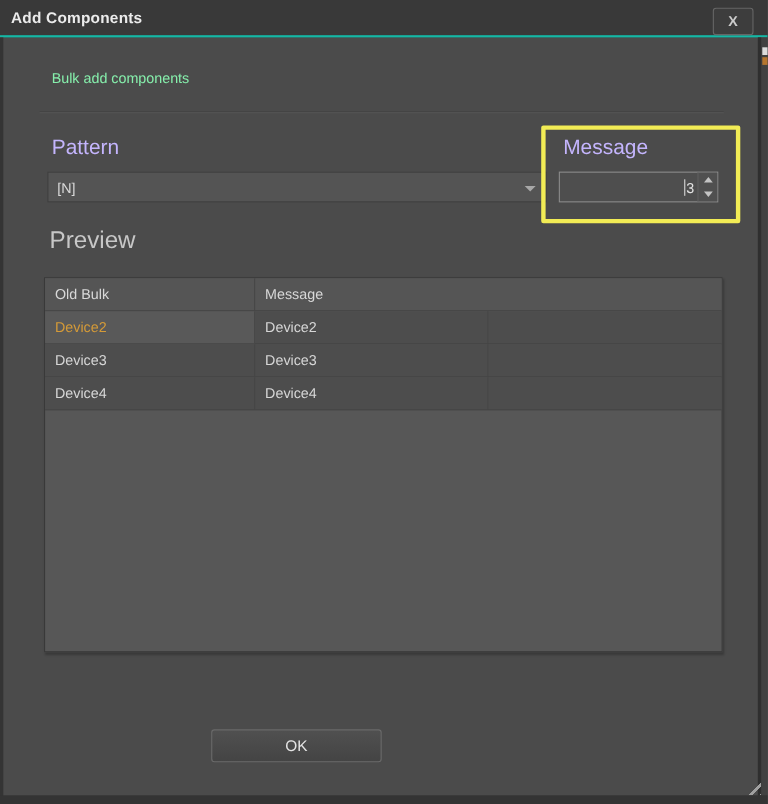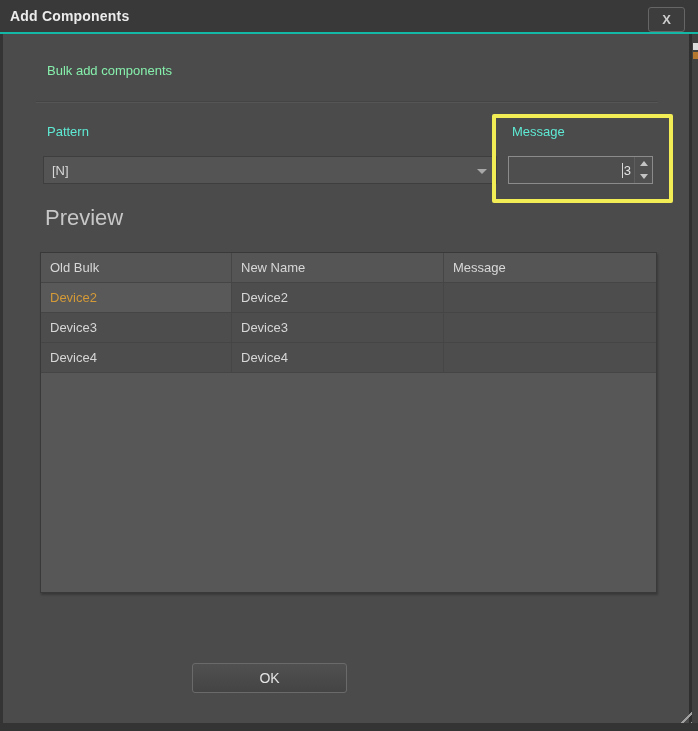--- a/index.html
+++ b/index.html
@@ -32,21 +32,21 @@
   .resize-grip {
     position:absolute; right:6px; bottom:8px; width:18px; height:16px;
     background:repeating-linear-gradient(135deg, transparent 0 2px, #a0a0a0 2px 4px, transparent 4px 7px);
     clip-path:polygon(100% 0, 100% 100%, 0 100%);
     cursor:nwse-resize;
   }
   
   .bulk-label { position:absolute; left:47px; top:63px; font-size:13px; color:#86efac; }
   .separator  { position:absolute; left:36px; top:101px; width:622px; height:2px;
                 border-top:1px solid #444444; border-bottom:1px solid #555555; }
-  .field-label { position:absolute; font-size:13px; color:#5eead4; }
+  .field-label { position:absolute; font-size:19px; color:#c4b5fd; }
   .pattern-label  { left:47px;  top:124px; }
   .quantity-label { left:512px; top:124px; }
 
   .dropdown {
     position:absolute; left:43px; top:156px; width:454px; height:28px;
     background:#545454; border:1px solid #3e3e3e;
     display:flex; align-items:center; padding:0 8px;
     font-size:13px; color:#d8d8d8; cursor:pointer;
   }
   .dropdown-arrow {
@@ -138,21 +138,20 @@
     </div>
   </div>
 
   <div class="highlight-box"></div>
 
   <div class="preview-heading">Preview</div>
 
   <div class="grid">
     <div class="t-head">
       <div class="t-cell c1">Old Bulk</div>
-      <div class="t-cell c2">New Name</div>
       <div class="t-cell c3">Message</div>
     </div>
     <div class="t-row">
       <div class="t-cell c1 cell-selected text-accent">Device2</div>
       <div class="t-cell c2">Device2</div>
       <div class="t-cell c3"></div>
     </div>
     <div class="t-row">
       <div class="t-cell c1">Device3</div>
       <div class="t-cell c2">Device3</div>

